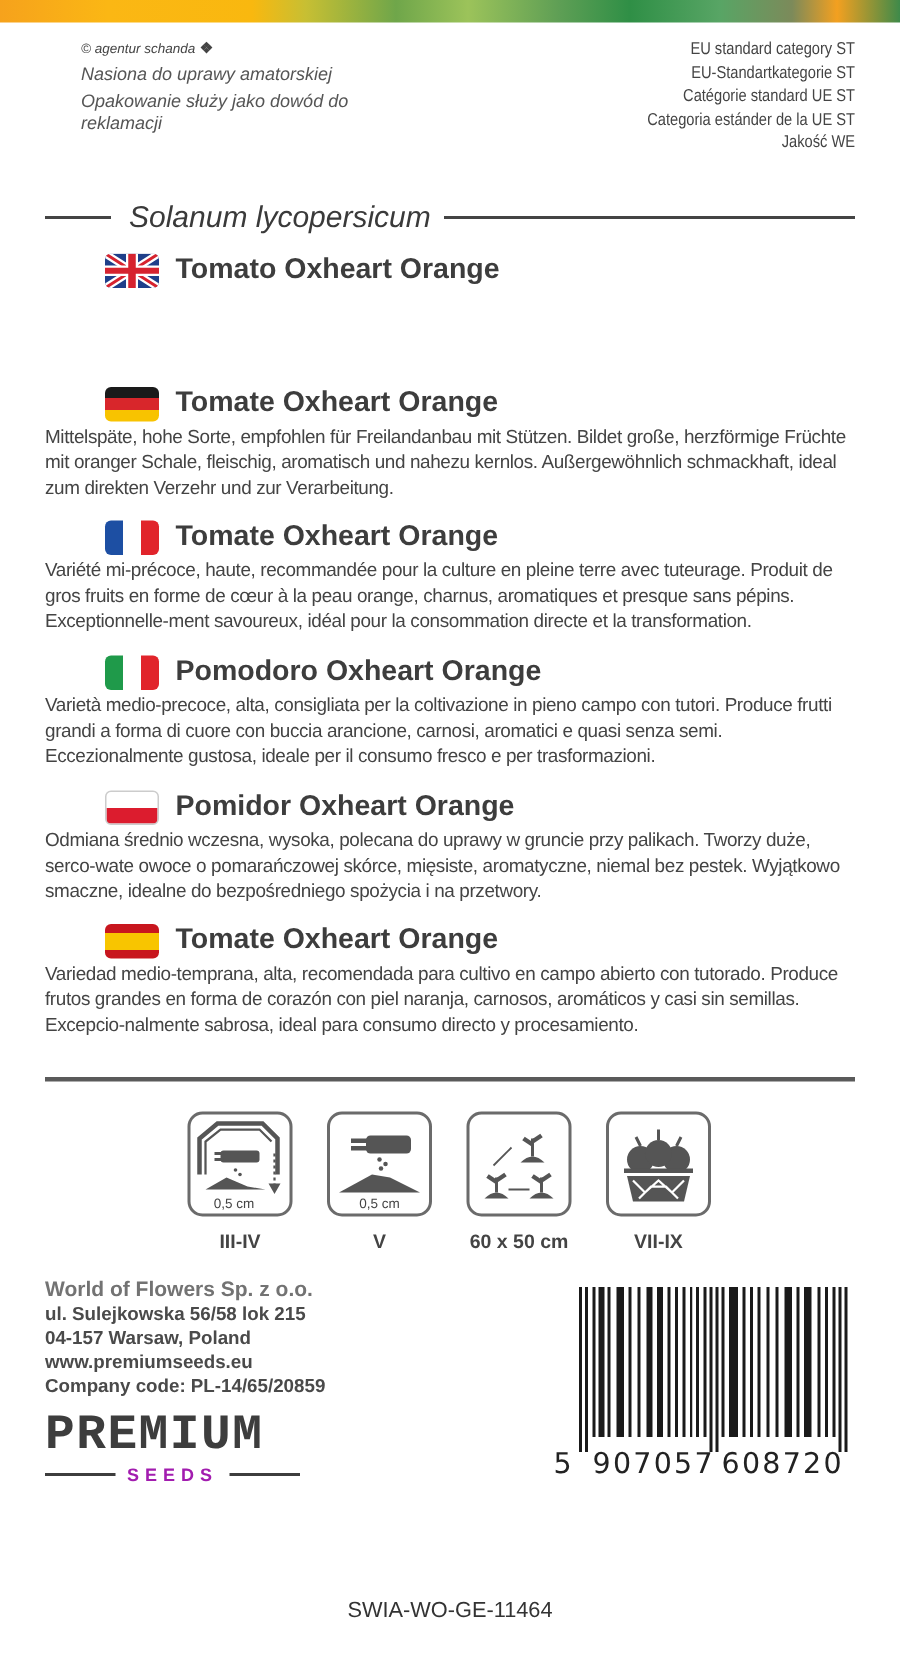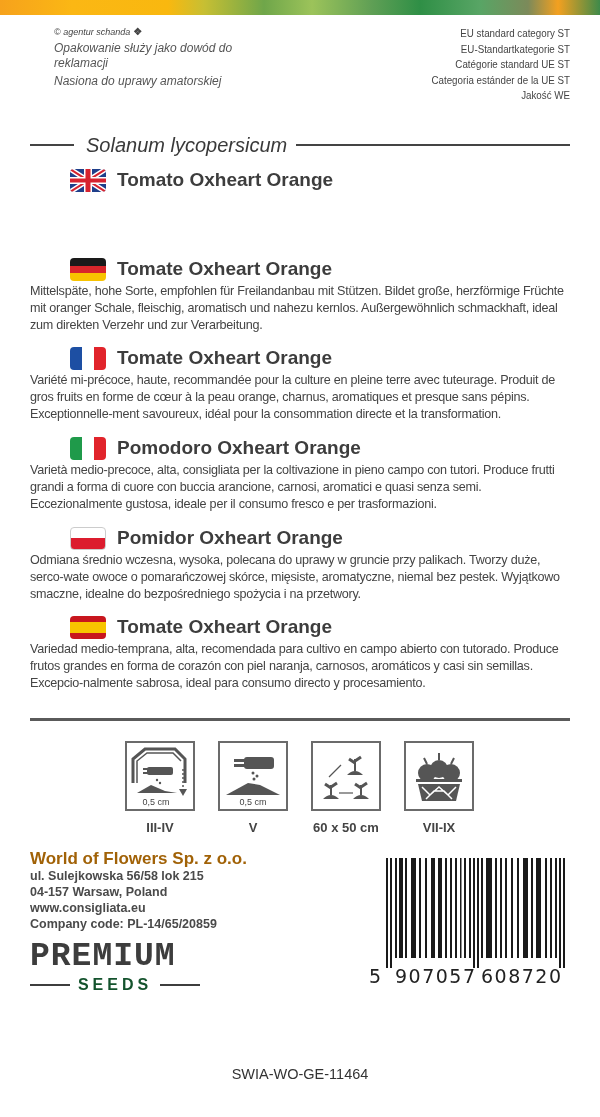--- a/index.html
+++ b/index.html
@@ -17,47 +17,47 @@
   .species .line-r { flex: 1; height: 2px; background: #444; }
   .species .name { font-size: 20px; font-style: italic; font-weight: normal; color: #3a3a3a; padding: 0 9px 0 12px; }
   .lang { position: absolute; left: 30px; right: 30px; }
   .lang .title { display: flex; align-items: center; height: 24px; padding-left: 40px; }
   .flag { width: 36px; height: 23px; border-radius: 4px; overflow: hidden; margin-right: 11px; flex: none; position: relative; }
   .lang .title span.t { font-size: 19px; font-weight: bold; color: #3d3d3d; }
   .lang .desc { font-size: 12.6px; line-height: 17px; color: #444; margin-top: 2px; letter-spacing: -0.25px; }
   .sep { position: absolute; left: 30px; right: 30px; top: 718px; height: 3px; background: #5a5a5a; }
   .icons { position: absolute; top: 741px; left: 122px; display: flex; gap: 17px; }
   .icon-item { width: 76px; text-align: center; }
-  .icon-box { width: 70px; height: 70px; margin: 0 auto; border: 2px solid #6b6b6b; border-radius: 0; box-sizing: border-box; position: relative; }
+  .icon-box { width: 70px; height: 70px; margin: 0 auto; border: 2px solid #6b6b6b; border-radius: 10px; box-sizing: border-box; position: relative; }
   .icon-box svg { position: absolute; left: 0; top: 0; }
   .icon-label { font-size: 13px; font-weight: bold; color: #444; margin-top: 9px; }
   .company { position: absolute; left: 30px; top: 850px; }
-  .company .cname { font-size: 17px; font-weight: bold; color: #a16207; line-height: 18px; }
+  .company .cname { font-size: 14px; font-weight: bold; color: #737373; line-height: 18px; }
   .company .cline { font-size: 12.5px; font-weight: bold; color: #4a4a4a; line-height: 16px; }
   .logo { position: absolute; left: 30px; top: 940px; width: 170px; }
   .logo .big { font-family: Liberation Mono, monospace; font-weight: bold; font-size: 33px; color: #3d3d3d; letter-spacing: 1px; line-height: 34px; }
   .logo .small { display: flex; align-items: center; gap: 8px; margin-top: 2px; }
   .logo .small .ln { flex: 1; height: 1.5px; background: #3d3d3d; }
-  .logo .small span { font-size: 16px; letter-spacing: 4px; color: #14532d; font-weight: bold; }
+  .logo .small span { font-size: 12px; letter-spacing: 4px; color: #a21caf; font-weight: bold; }
   .barcode { position: absolute; left: 383px; top: 858px; width: 186px; height: 125px; }
   .barcode .digits { position: absolute; top: 107px; font-size: 19px; color: #222; font-family: "DejaVu Sans", sans-serif; letter-spacing: 1.5px; }
   .code { position: absolute; top: 1066px; left: 0; width: 600px; text-align: center; font-size: 14.5px; color: #333; }
 </style>
 </head>
 <body>
 
 <div class="banner"></div>
 
 <div class="hdr-left">
   <div class="copyright">
       <span>© agentur schanda</span>
       <span style="font-style:normal;font-weight:bold;font-size:10px;">❖</span>
     </div>
+  <div class="pl-note">Nasiona do uprawy amatorskiej</div>
   <div class="pl-note">Opakowanie służy jako dowód do reklamacji</div>
-  <div class="pl-note">Nasiona do uprawy amatorskiej</div>
 </div>
 
 <div class="hdr-right">
   <div>EU standard category ST</div>
   <div>EU-Standartkategorie ST</div>
   <div>Catégorie standard UE ST</div>
   <div>Categoria estánder de la UE ST</div>
   <div>Jakość WE</div>
 </div>
 
@@ -194,21 +194,21 @@
       </svg>
     </div>
     <div class="icon-label">VII-IX</div>
   </div>
 </div>
 
 <div class="company">
   <div class="cname">World of Flowers Sp. z o.o.</div>
   <div class="cline">ul. Sulejkowska 56/58 lok 215</div>
   <div class="cline">04-157 Warsaw, Poland</div>
-  <div class="cline">www.consigliata.eu</div>
+  <div class="cline">www.premiumseeds.eu</div>
   <div class="cline">Company code: PL-14/65/20859</div>
 </div>
 
 <div class="logo">
   <div class="big">PREMIUM</div>
   <div class="small">
       <div class="ln"></div>
       <span>SEEDS</span>
       <div class="ln"></div>
     </div>

